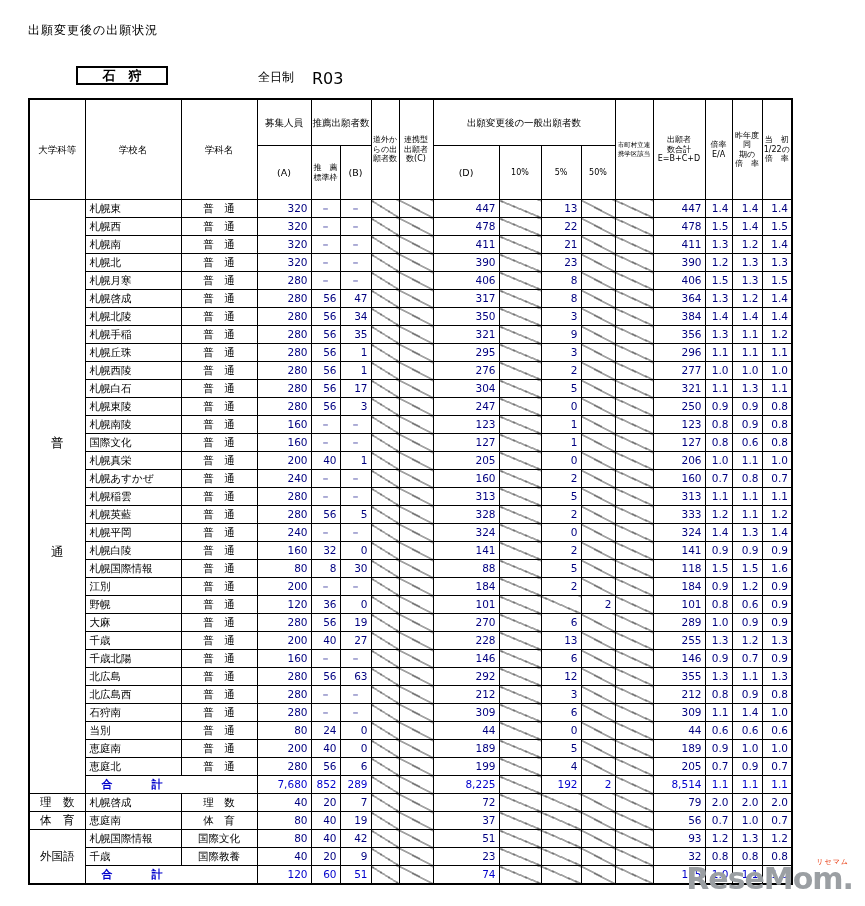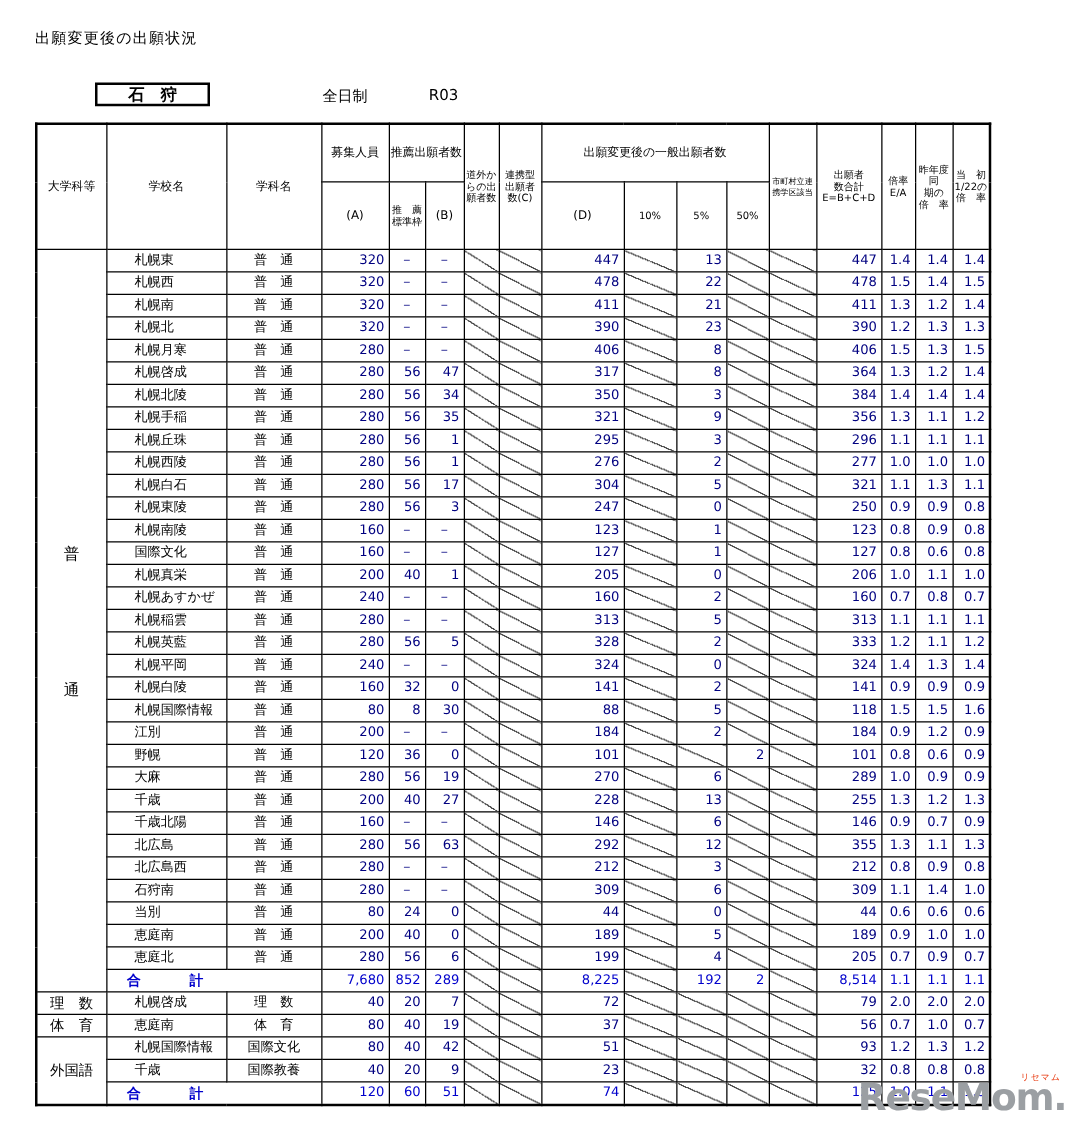--- a/index.html
+++ b/index.html
@@ -3,35 +3,35 @@
 <meta charset="utf-8">
 <style>
   * { margin:0; padding:0; box-sizing:border-box; }
   html,body { width:865px; height:906px; background:#ffffff; overflow:hidden; }
   body { position:relative; font-family:"DejaVu Sans","Liberation Sans",sans-serif; color:#000; }
 
   .page-title { position:absolute; left:28px; top:22px; font-size:12px; letter-spacing:1px; }
   .region-box { position:absolute; left:76px; top:66px; width:92px; height:19px; border:2px solid #000;
                 display:flex; align-items:center; justify-content:center; font-size:13px; font-weight:bold; }
   .system-label { position:absolute; left:258px; top:69px; font-size:12px; }
-  .year-label   { position:absolute; left:312px; top:69px; font-size:12px;margin-left:31px; }
+  .year-label   { position:absolute; left:312px; top:69px; font-size:16px; }
 
   table.main-table { position:absolute; left:28px; top:98px; border-collapse:collapse; table-layout:fixed;
                      border:2px solid var(--border); }
   th, td { border:1px solid var(--border); overflow:hidden; }
 
   thead th { font-weight:normal; font-size:9.5px; line-height:1.18; text-align:center;
              white-space:pre-line; padding:17px 0; vertical-align:middle; }
   tr.h1 th { height:20px; }
   tr.h2 th { height:38px; }
   th.h-small { font-size:8px; }
   th.h-tiny  { font-size:6.5px; line-height:1.25; }
 
   tbody td { height:18px; font-size:10.5px; line-height:17px; white-space:nowrap; padding:0 2px; }
-  td.school { text-align:left; padding-left:22px; }
+  td.school { text-align:left; padding-left:4px; }
   td.dept   { text-align:center;margin-left:35px; }
   td.num    { text-align:right; color:var(--number); padding-right:3px; }
   td.num.dash { text-align:center; padding-right:2px; }
 
   td.hatch { background-image:linear-gradient(to top right,
               transparent calc(50% - 0.5px),
               var(--hatch_line) calc(50% - 0.5px),
               var(--hatch_line) calc(50% + 0.5px),
               transparent calc(50% + 0.5px)); }
 

